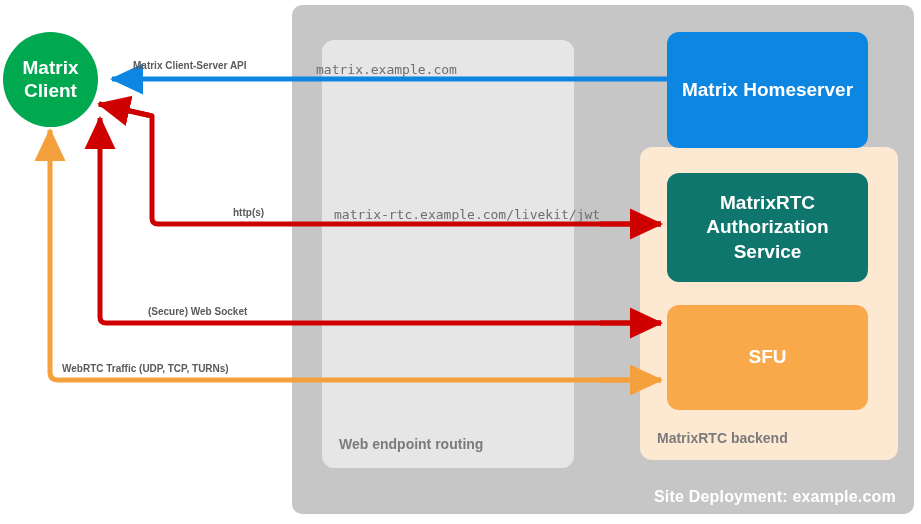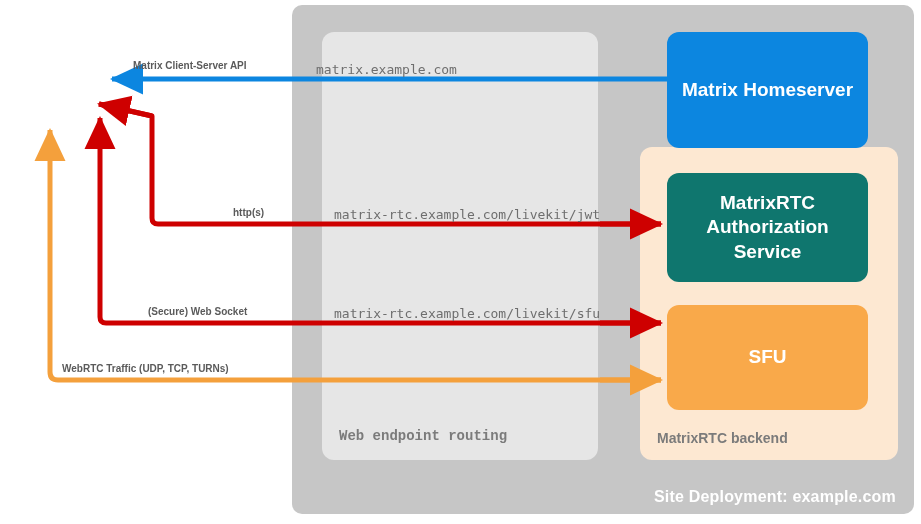--- a/index.html
+++ b/index.html
@@ -11,22 +11,22 @@
   .deployment{
     position:absolute;left:292px;top:5px;width:622px;height:509px;
     background:#c6c6c6;border-radius:10px;
   }
   .deployment-label{
     position:absolute;right:18px;bottom:8px;
     color:#ffffff;font-size:16px;font-weight:bold;letter-spacing:.2px;
     white-space:nowrap;
   }
   .routing{
-    position:absolute;left:322px;top:32px;width:276px;height:428px;
-    background:#e6e6e6;border-radius:12px;font-family:Liberation Mono, monospace;
+    position:absolute;left:322px;top:40px;width:252px;height:428px;
+    background:#e6e6e6;border-radius:12px;
   }
   .routing-label{
     position:absolute;left:17px;bottom:16px;
     color:#7b7b7b;font-size:14px;font-weight:bold;white-space:nowrap;
   }
   .backend{
     position:absolute;left:640px;top:147px;width:258px;height:313px;
     background:#fde8d2;border-radius:12px;
   }
   .backend-label{
@@ -100,37 +100,40 @@
     <path d="M152,116 L99,104" stroke="#ce0000" stroke-width="5" fill="none" marker-end="url(#ah-red)"></path>
     <path d="M600,224 L661,224" stroke="#ce0000" stroke-width="5" fill="none" marker-end="url(#ah-red)"></path>
 
     <path d="M661,323 L106,323 Q100,323 100,317 L100,118" stroke="#ce0000" stroke-width="5" fill="none" stroke-linejoin="round" marker-end="url(#ah-red)"></path>
     <path d="M600,323 L661,323" stroke="#ce0000" stroke-width="5" fill="none" marker-end="url(#ah-red)"></path>
 
     <path d="M661,380 L58,380 Q50,380 50,372 L50,130" stroke="#f4a03c" stroke-width="5" fill="none" stroke-linejoin="round" marker-end="url(#ah-orange)"></path>
     <path d="M600,380 L661,380" stroke="#f4a03c" stroke-width="5" fill="none" marker-end="url(#ah-orange)"></path>
   </svg>
 
+  <div class="client">
+    <span>Matrix</span>
+    <span>Client</span>
+  </div>
 
   <div class="node homeserver">
     <span>Matrix Homeserver</span>
   </div>
 
   <div class="node authsvc">
     <span style="display:block;max-width:150px;">MatrixRTC Authorization Service</span>
   </div>
 
   <div class="node sfu">
     <span>SFU</span>
   </div>
 
   <div class="proto-label" style="left:133px;top:60px;">Matrix Client-Server API</div>
   <div class="endpoint-label" style="left:316px;top:62px;">matrix.example.com</div>
 
   <div class="proto-label" style="left:233px;top:207px;">http(s)</div>
   <div class="endpoint-label" style="left:334px;top:207px;">matrix-rtc.example.com/livekit/jwt</div>
 
   <div class="proto-label" style="left:148px;top:306px;">(Secure) Web Socket</div>
-  <div class="endpoint-label" style="left:334px;top:306px;">matrix-rtc.example.com/livekit/sfu</div>
 
   <div class="proto-label" style="left:62px;top:363px;">WebRTC Traffic (UDP, TCP, TURNs)</div>
 
 </div>
 
 </body></html>

